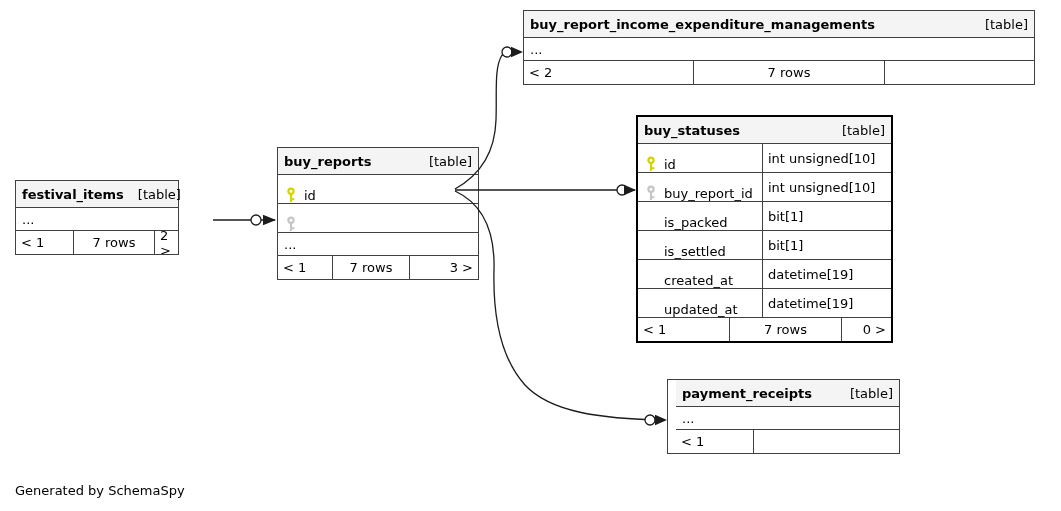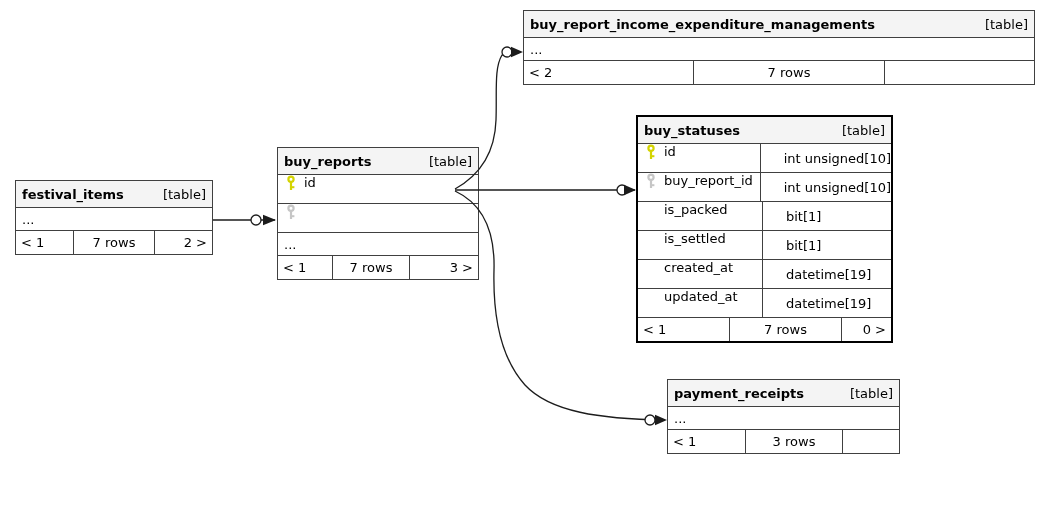--- a/index.html
+++ b/index.html
@@ -11,28 +11,28 @@
   .canvas{position:relative; width:1061px; height:511px; background:#fff; overflow:hidden;}
 
   .tbl{position:absolute; background:#fff; border:1px solid var(--bd); z-index:2;}
   .tbl.thick{border:2.5px solid var(--tbd);}
 
   .hd{display:flex; justify-content:space-between; align-items:center; height:27px;
       background:var(--hbg); border-bottom:1px solid var(--bd); padding:0 6px; white-space:nowrap;}
   .hd .nm{font-weight:bold;}
   .hd .tag{margin-left:14px;}
 
-  .row{display:flex; align-items:flex-start; height:29px; border-bottom:1px solid var(--bd); white-space:nowrap;}
+  .row{display:flex; align-items:flex-end; height:29px; border-bottom:1px solid var(--bd); white-space:nowrap;}
   .keyslot{flex:0 0 26px; display:flex; align-items:center; justify-content:center;}
   .keyslot svg{display:block;}
   .pk{color:var(--pk);}
   .fk{color:var(--fk);}
   .cname{flex:1 1 auto; overflow:hidden;}
   .ctype{flex:0 0 129px; align-self:stretch; display:flex; align-items:center;
-         border-left:1px solid var(--bd); padding-left:23px;}
+         border-left:1px solid var(--bd); padding-left:5px;}
   .row.twocol .cname{flex:1 1 auto;}
 
   .ellip{display:flex; align-items:center; height:23px; border-bottom:1px solid var(--bd); padding:0 6px;}
 
   .ft{display:flex; height:23px; align-items:stretch;}
   .ft .c{display:flex; align-items:center; border-right:1px solid var(--bd); padding:0 5px; overflow:hidden;}
   .ft .c:last-child{border-right:none; flex:1 1 auto; justify-content:flex-end;}
   .ft .c.mid{justify-content:center;}
 
   .rel-svg{position:absolute; left:0; top:0; z-index:3; pointer-events:none;}
@@ -63,21 +63,21 @@
     <circle class="rel-circle" cx="507" cy="52" r="5"></circle>
     <polygon class="rel-arrow" points="523,52 511,46.8 511,57.2"></polygon>
 
     <circle class="rel-circle" cx="622" cy="190" r="5"></circle>
     <polygon class="rel-arrow" points="636,190 624,184.8 624,195.2"></polygon>
 
     <circle class="rel-circle" cx="650" cy="420" r="5"></circle>
     <polygon class="rel-arrow" points="667,420 655,414.8 655,425.2"></polygon>
   </svg>
 
-  <div class="tbl" style="left:15px; top:180px; width:198px;">
+  <div class="tbl" style="left:15px; top:180px; width:164px;">
     <div class="hd">
       <span class="nm">festival_items</span>
       <span class="tag">[table]</span>
     </div>
     <div class="ellip">...</div>
     <div class="ft">
       <span class="c" style="flex:0 0 58px;">&lt; 1</span>
       <span class="c mid" style="flex:0 0 81px;">7 rows</span>
       <span class="c">2 &gt;</span>
     </div>
@@ -175,27 +175,27 @@
       <span class="cname">updated_at</span>
       <span class="ctype">datetime[19]</span>
     </div>
     <div class="ft">
       <span class="c" style="flex:0 0 92px;">&lt; 1</span>
       <span class="c mid" style="flex:0 0 112px;">7 rows</span>
       <span class="c">0 &gt;</span>
     </div>
   </div>
 
-  <div class="tbl" style="left:667px; top:379px; width:233px;">
+  <div class="tbl" style="left:667px; top:379px; width:233px;padding-left:8px;">
     <div class="hd">
       <span class="nm">payment_receipts</span>
       <span class="tag">[table]</span>
     </div>
     <div class="ellip">...</div>
     <div class="ft">
       <span class="c" style="flex:0 0 78px;">&lt; 1</span>
-      <span class="c mid" style="flex:0 0 97px;">3 rows</span>
       <span class="c"></span>
     </div>
   </div>
 
+  <div class="gen-note">Generated by SchemaSpy</div>
 
 </div>
 
 </body></html>

